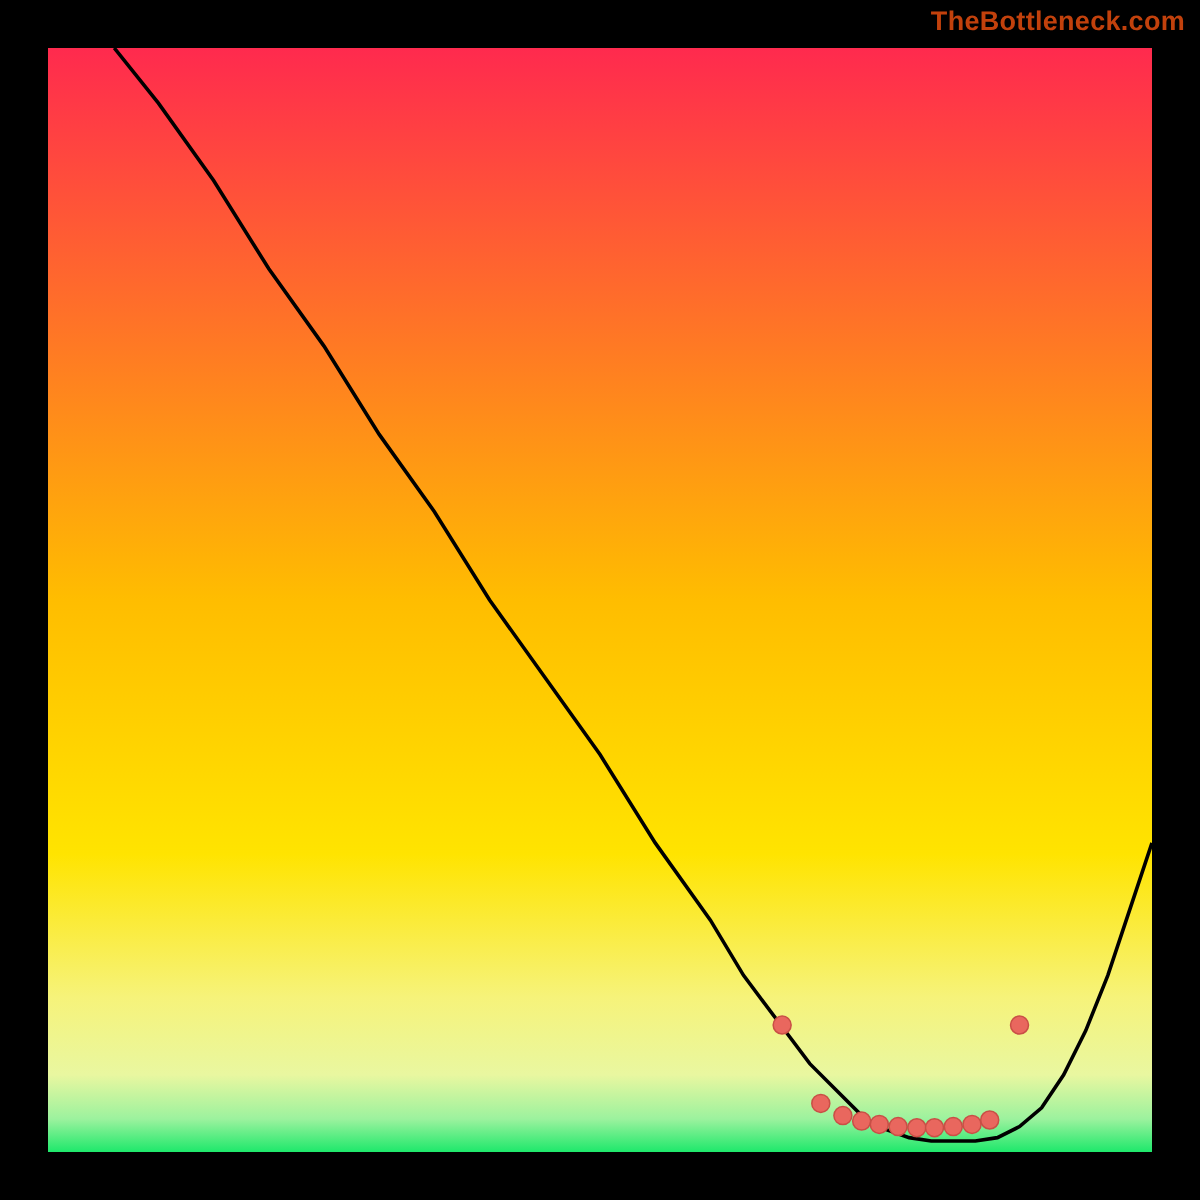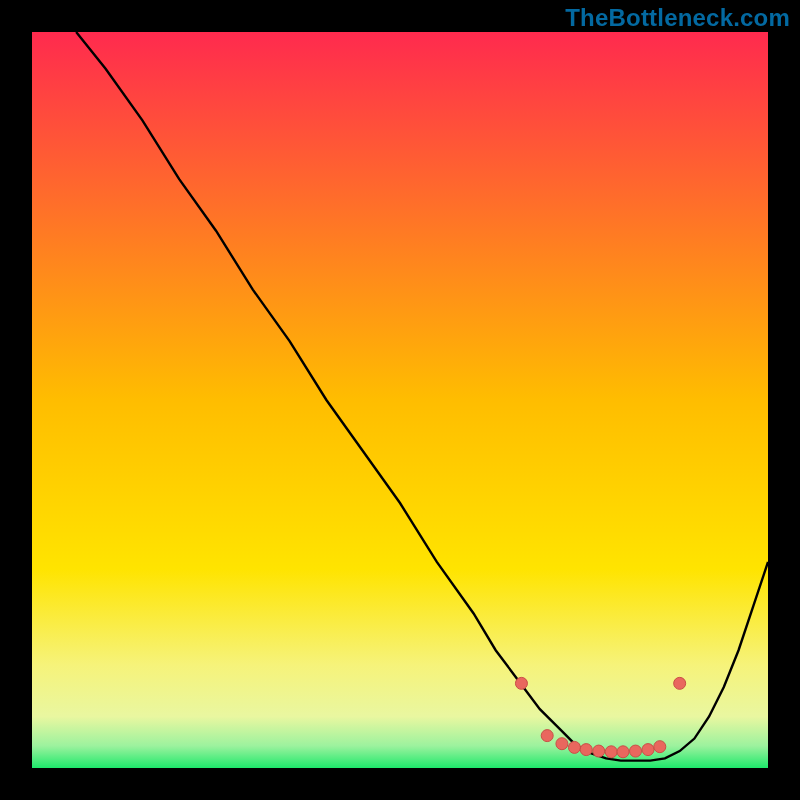--- a/index.html
+++ b/index.html
@@ -14,22 +14,22 @@
   .stage {
     position: relative;
     width: 800px;
     height: 800px;
     background: #000;
   }
   .watermark {
     position: absolute;
     top: 4px;
     right: 10px;
-    color: #0369a1;
-    font-size: 24px;
+    color: #c2410c;
+    font-size: 18px;
     font-weight: 600;
     letter-spacing: 0.2px;
     z-index: 10;
     user-select: none;
   }
   .plot-area {
     position: absolute;
     left: 32px;
     top: 32px;
     width: 736px;

